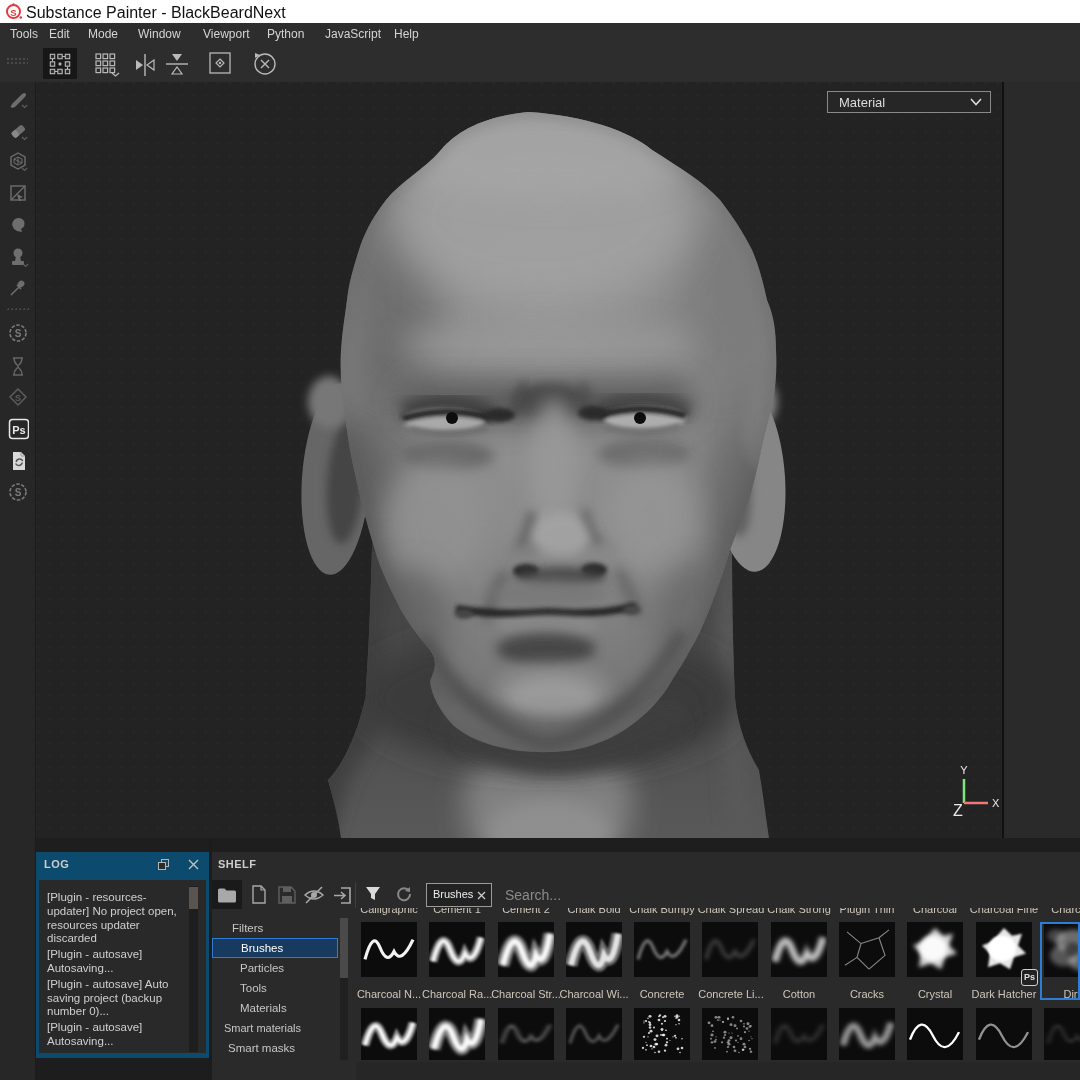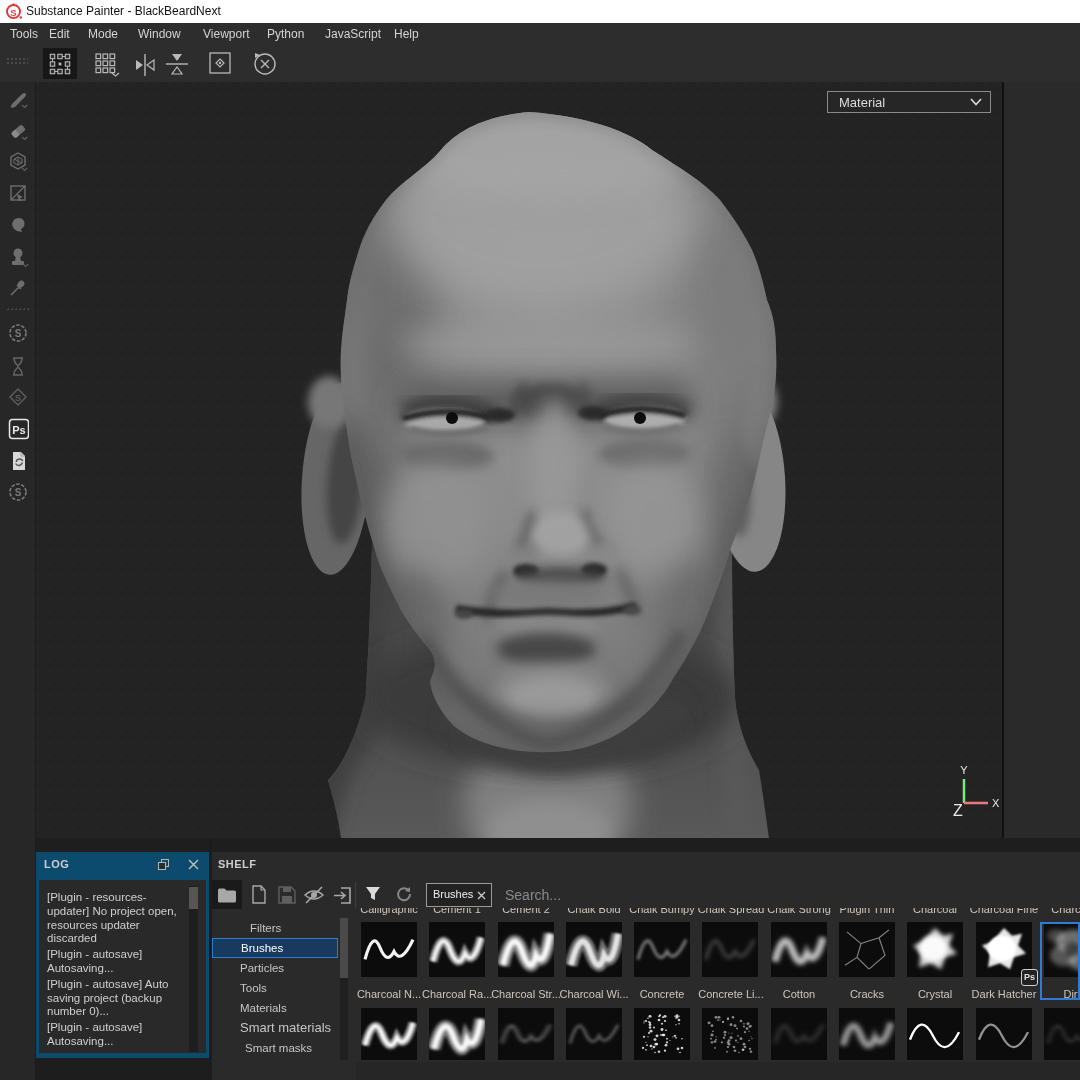--- a/index.html
+++ b/index.html
@@ -9,21 +9,21 @@
 </style></head>
 <body>
 
 <div class="abs" style="left:0;top:0;width:1080px;height:23px;background:#ffffff">
  <svg width="18" height="18" viewBox="0 0 18 18" style="position:absolute;left:5px;top:3px">
    <circle cx="8.5" cy="8.5" r="6.5" fill="none" stroke="#e03a3f" stroke-width="2"></circle>
    <text x="8.5" y="12.5" font-size="9.5" font-weight="bold" text-anchor="middle" fill="#e03a3f" font-family="Liberation Sans">S</text>
    <circle cx="8.5" cy="1.3" r="1.1" fill="#e03a3f"></circle>
       <circle cx="15.8" cy="14.5" r="1.3" fill="#e03a3f"></circle>
  </svg>
- <span style="position:absolute;left:26px;top:4px;color:#111;font-size:12px">Substance Painter - BlackBeardNext</span>
+ <span style="position:absolute;left:26px;top:4px;color:#111;font-size:16px">Substance Painter - BlackBeardNext</span>
 </div>
 
 <div class="abs" style="left:0;top:23px;width:1080px;height:23px;background:#2d2d2d;color:#d4d4d4;font-size:12px">
     <span style="position:absolute;left:10px;top:4px">Tools</span>
     <span style="position:absolute;left:49px;top:4px">Edit</span>
     <span style="position:absolute;left:88px;top:4px">Mode</span>
     <span style="position:absolute;left:138px;top:4px">Window</span>
     <span style="position:absolute;left:203px;top:4px">Viewport</span>
     <span style="position:absolute;left:267px;top:4px">Python</span>
     <span style="position:absolute;left:325px;top:4px">JavaScript</span>
@@ -388,27 +388,27 @@
  <div class="abs" style="left:214px;top:3px;width:64px;height:22px;border:1px solid #9a9a9a;background:#222;color:#eee;font-size:11px">
       <span style="position:absolute;left:6px;top:4px">Brushes</span>
   <svg width="9" height="9" viewBox="0 0 9 9" style="position:absolute;right:5px;top:7px">
         <path d="M1 1 L8 8 M8 1 L1 8" stroke="#ccc" stroke-width="1.3"></path>
       </svg>
  </div>
  <div class="abs" style="left:293px;top:7px;color:#8a8a8a;font-size:14px">Search...</div>
 </div>
 
 <div class="abs" style="left:0;top:0">
-    <div style="position:absolute;left:222px;top:918px;width:126px;height:20px;color:#c6c6c6;padding-left:28px;line-height:20px;font-size:11.5px">Filters</div>
+    <div style="position:absolute;left:204px;top:918px;width:126px;height:20px;color:#c6c6c6;padding-left:28px;line-height:20px;font-size:11.5px">Filters</div>
     <div style="position:absolute;left:212px;top:938px;width:126px;height:20px;background:#173a5e;border:1px solid #2e7cd6;box-sizing:border-box;color:#fff;padding-left:28px;line-height:18px;font-size:11.5px">Brushes</div>
     <div style="position:absolute;left:212px;top:958px;width:126px;height:20px;color:#c6c6c6;padding-left:28px;line-height:20px;font-size:11.5px">Particles</div>
     <div style="position:absolute;left:212px;top:978px;width:126px;height:20px;color:#c6c6c6;padding-left:28px;line-height:20px;font-size:11.5px">Tools</div>
     <div style="position:absolute;left:212px;top:998px;width:126px;height:20px;color:#c6c6c6;padding-left:28px;line-height:20px;font-size:11.5px">Materials</div>
-    <div style="position:absolute;left:212px;top:1018px;width:126px;height:20px;color:#c6c6c6;padding-left:28px;line-height:20px;font-size:13px">Smart materials</div>
-    <div style="position:absolute;left:212px;top:1038px;width:126px;height:20px;color:#c6c6c6;padding-left:33px;line-height:20px;font-size:11.5px">Smart masks</div>
+    <div style="position:absolute;left:212px;top:1018px;width:126px;height:20px;color:#c6c6c6;padding-left:12px;line-height:20px;font-size:11px">Smart materials</div>
+    <div style="position:absolute;left:212px;top:1038px;width:126px;height:20px;color:#c6c6c6;padding-left:16px;line-height:20px;font-size:11.5px">Smart masks</div>
   </div>
 <div class="abs" style="left:340px;top:918px;width:8px;height:142px;background:#202020"></div>
 <div class="abs" style="left:340px;top:918px;width:8px;height:60px;background:#4a4a4a"></div>
 
 <div class="abs" style="left:356px;top:912px;width:724px;height:150px;background:#2a2a2a;overflow:hidden"></div>
 <div class="abs" style="left:356px;top:908px;width:724px;height:154px;overflow:hidden;pointer-events:none">
     <div class="th" style="left:5px;top:14px"><svg width="100%" height="100%" viewBox="0 0 56 56" preserveAspectRatio="none">
         <filter id="tb0" x="-30%" y="-30%" width="160%" height="160%">
           <feGaussianBlur stdDeviation="0.6"></feGaussianBlur>
         </filter>

